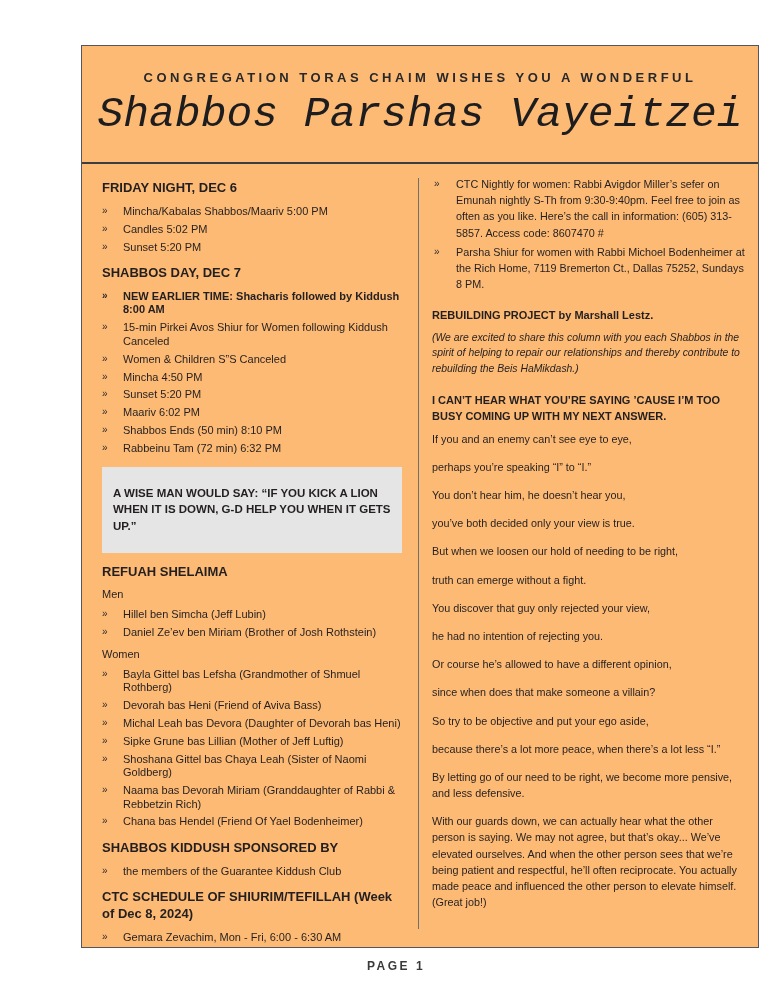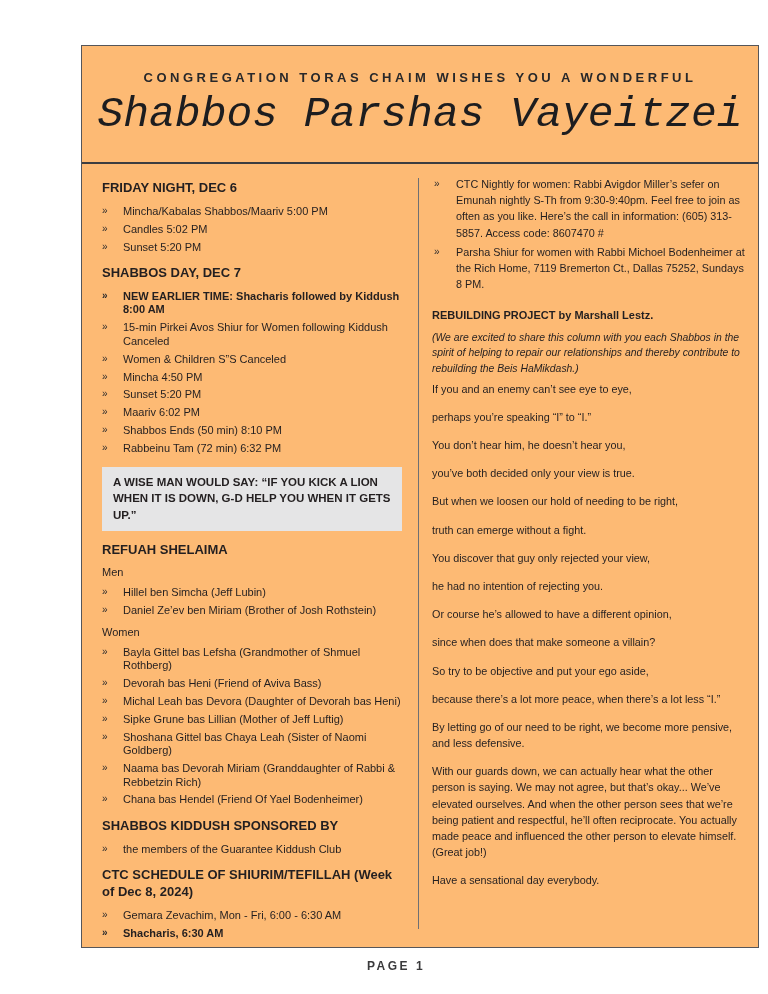--- a/index.html
+++ b/index.html
@@ -54,21 +54,21 @@
   .subheading { font-size: 11px; margin: 8px 0 8px; }
 
   .li { display: flex; margin-bottom: 4.5px; line-height: 1.22; }
   .li .mk { width: 21px; flex-shrink: 0; font-size: 10px; color: #2b2b2d; }
   .li .tx { flex: 1; }
   .li.bold { font-weight: bold; }
 
   .callout {
     background: #e5e5e6;
     font-weight: bold; font-size: 11.5px; line-height: 1.45;
-    padding: 7px 11px; margin: 11px 0 6px;
+    padding: 18px 11px; margin: 11px 0 6px;
   }
 
   
   .col-right .li { line-height: 1.5; margin-bottom: 3px; }
   .col-right .li .mk { width: 24px; padding-left: 2px; }
   .col-right .heading { font-size: 11px; margin: 15px 0 6px; line-height: 1.5; }
   .note { font-style: italic; font-size: 10.4px; line-height: 1.5; margin: 0 0 4px; }
   .para { margin: 0 0 12px; line-height: 1.5; }
 
   
@@ -215,31 +215,31 @@
             <span class="mk">»</span>
             <span class="tx">CTC Nightly for women: Rabbi Avigdor Miller’s sefer on Emunah nightly S-Th from 9:30-9:40pm. Feel free to join as often as you like. Here’s the call in information: (605) 313-5857. Access code: 8607470 #</span>
           </div>
           <div class="li">
             <span class="mk">»</span>
             <span class="tx">Parsha Shiur for women with Rabbi Michoel Bodenheimer at the Rich Home, 7119 Bremerton Ct., Dallas 75252, Sundays 8 PM.</span>
           </div>
         </div>
         <div class="heading"><span>REBUILDING PROJECT</span><span class="suffix"> by Marshall Lestz.</span></div>
         <p class="note">(We are excited to share this column with you each Shabbos in the spirit of helping to repair our relationships and thereby contribute to rebuilding the Beis HaMikdash.)</p>
+        <div class="heading"><span>I CAN’T HEAR WHAT YOU’RE SAYING ’CAUSE I’M TOO BUSY COMING UP WITH MY NEXT ANSWER.</span></div>
         <p class="para">If you and an enemy can’t see eye to eye,</p>
         <p class="para">perhaps you’re speaking “I” to “I.”</p>
         <p class="para">You don’t hear him, he doesn’t hear you,</p>
         <p class="para">you’ve both decided only your view is true.</p>
         <p class="para">But when we loosen our hold of needing to be right,</p>
         <p class="para">truth can emerge without a fight.</p>
         <p class="para">You discover that guy only rejected your view,</p>
         <p class="para">he had no intention of rejecting you.</p>
         <p class="para">Or course he’s allowed to have a different opinion,</p>
         <p class="para">since when does that make someone a villain?</p>
         <p class="para">So try to be objective and put your ego aside,</p>
         <p class="para">because there’s a lot more peace, when there’s a lot less “I.”</p>
         <p class="para">By letting go of our need to be right, we become more pensive, and less defensive.</p>
         <p class="para">With our guards down, we can actually hear what the other person is saying. We may not agree, but that’s okay... We’ve elevated ourselves. And when the other person sees that we’re being patient and respectful, he’ll often reciprocate. You actually made peace and influenced the other person to elevate himself. (Great job!)</p>
-        <p class="para">Have a sensational day everybody.</p>
       </div>
   </div>
 </div>
 <div class="page-footer">PAGE 1</div>
 
 </body></html>

